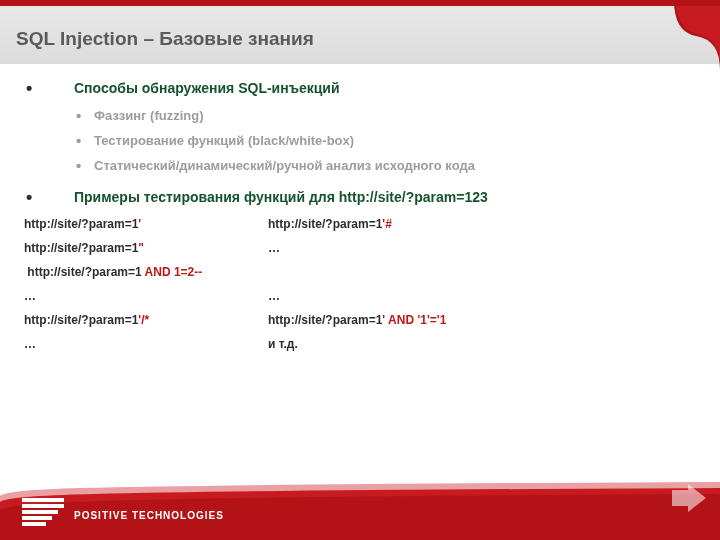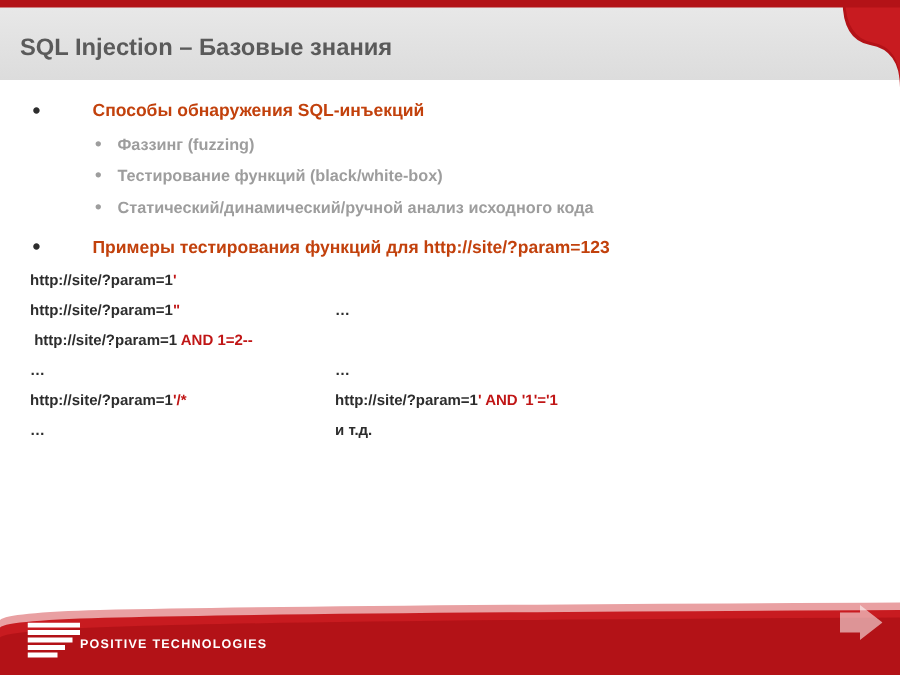--- a/index.html
+++ b/index.html
@@ -49,21 +49,21 @@
   .content {
     position: absolute;
     top: 74px;
     left: 22px;
     right: 48px;
     z-index: 2;
   }
   .bullet1 {
     font-size: 14px;
     font-weight: bold;
-    color: #c2410c;
+    color: #14532d;
     margin: 6px 0 12px 0;
     padding-left: 52px;
     position: relative;
   }
   .bullet1::before {
     content: "•";
     position: absolute;
     left: 4px;
     top: -2px;
     font-size: 18px;
@@ -114,21 +114,21 @@
     position: absolute;
     bottom: 0; left: 0;
     width: 720px; height: 78px;
   }
   .logo {
     position: absolute;
     left: 22px;
     bottom: 8px;
     display: flex;
     align-items: center;
-    gap: 0;
+    gap: 10px;
   }
   .logotext {
     color: #fff;
     font-size: 10px;
     letter-spacing: 1px;
     font-weight: bold;
     font-family: Verdana, sans-serif;
   }
   .arrowbtn {
     position: absolute;
@@ -159,20 +159,21 @@
     <div class="sub">Фаззинг (fuzzing)</div>
     <div class="sub">Тестирование функций (black/white-box)</div>
     <div class="sub">Статический/динамический/ручной анализ исходного кода</div>
   </div>
 
   <div class="bullet1">Примеры тестирования функций для http://site/?param=123</div>
 
   <div class="examples">
     <div class="row">
       <span class="col1"><span>http://site/?param=1</span><span class="red">'</span></span>
+      <span class="col2"><span>http://site/?param=1</span><span class="red">'#</span></span>
     </div>
     <div class="row">
       <span class="col1"><span>http://site/?param=1</span><span class="red">"</span></span>
       <span class="col2"><span>…</span></span>
     </div>
     <div class="row">
       <span class="col2"><span> </span><span>http://site/?param=1</span><span class="red"> AND 1=2--</span></span>
     </div>
     <div class="row">
       <span class="col1"><span>…</span></span>

